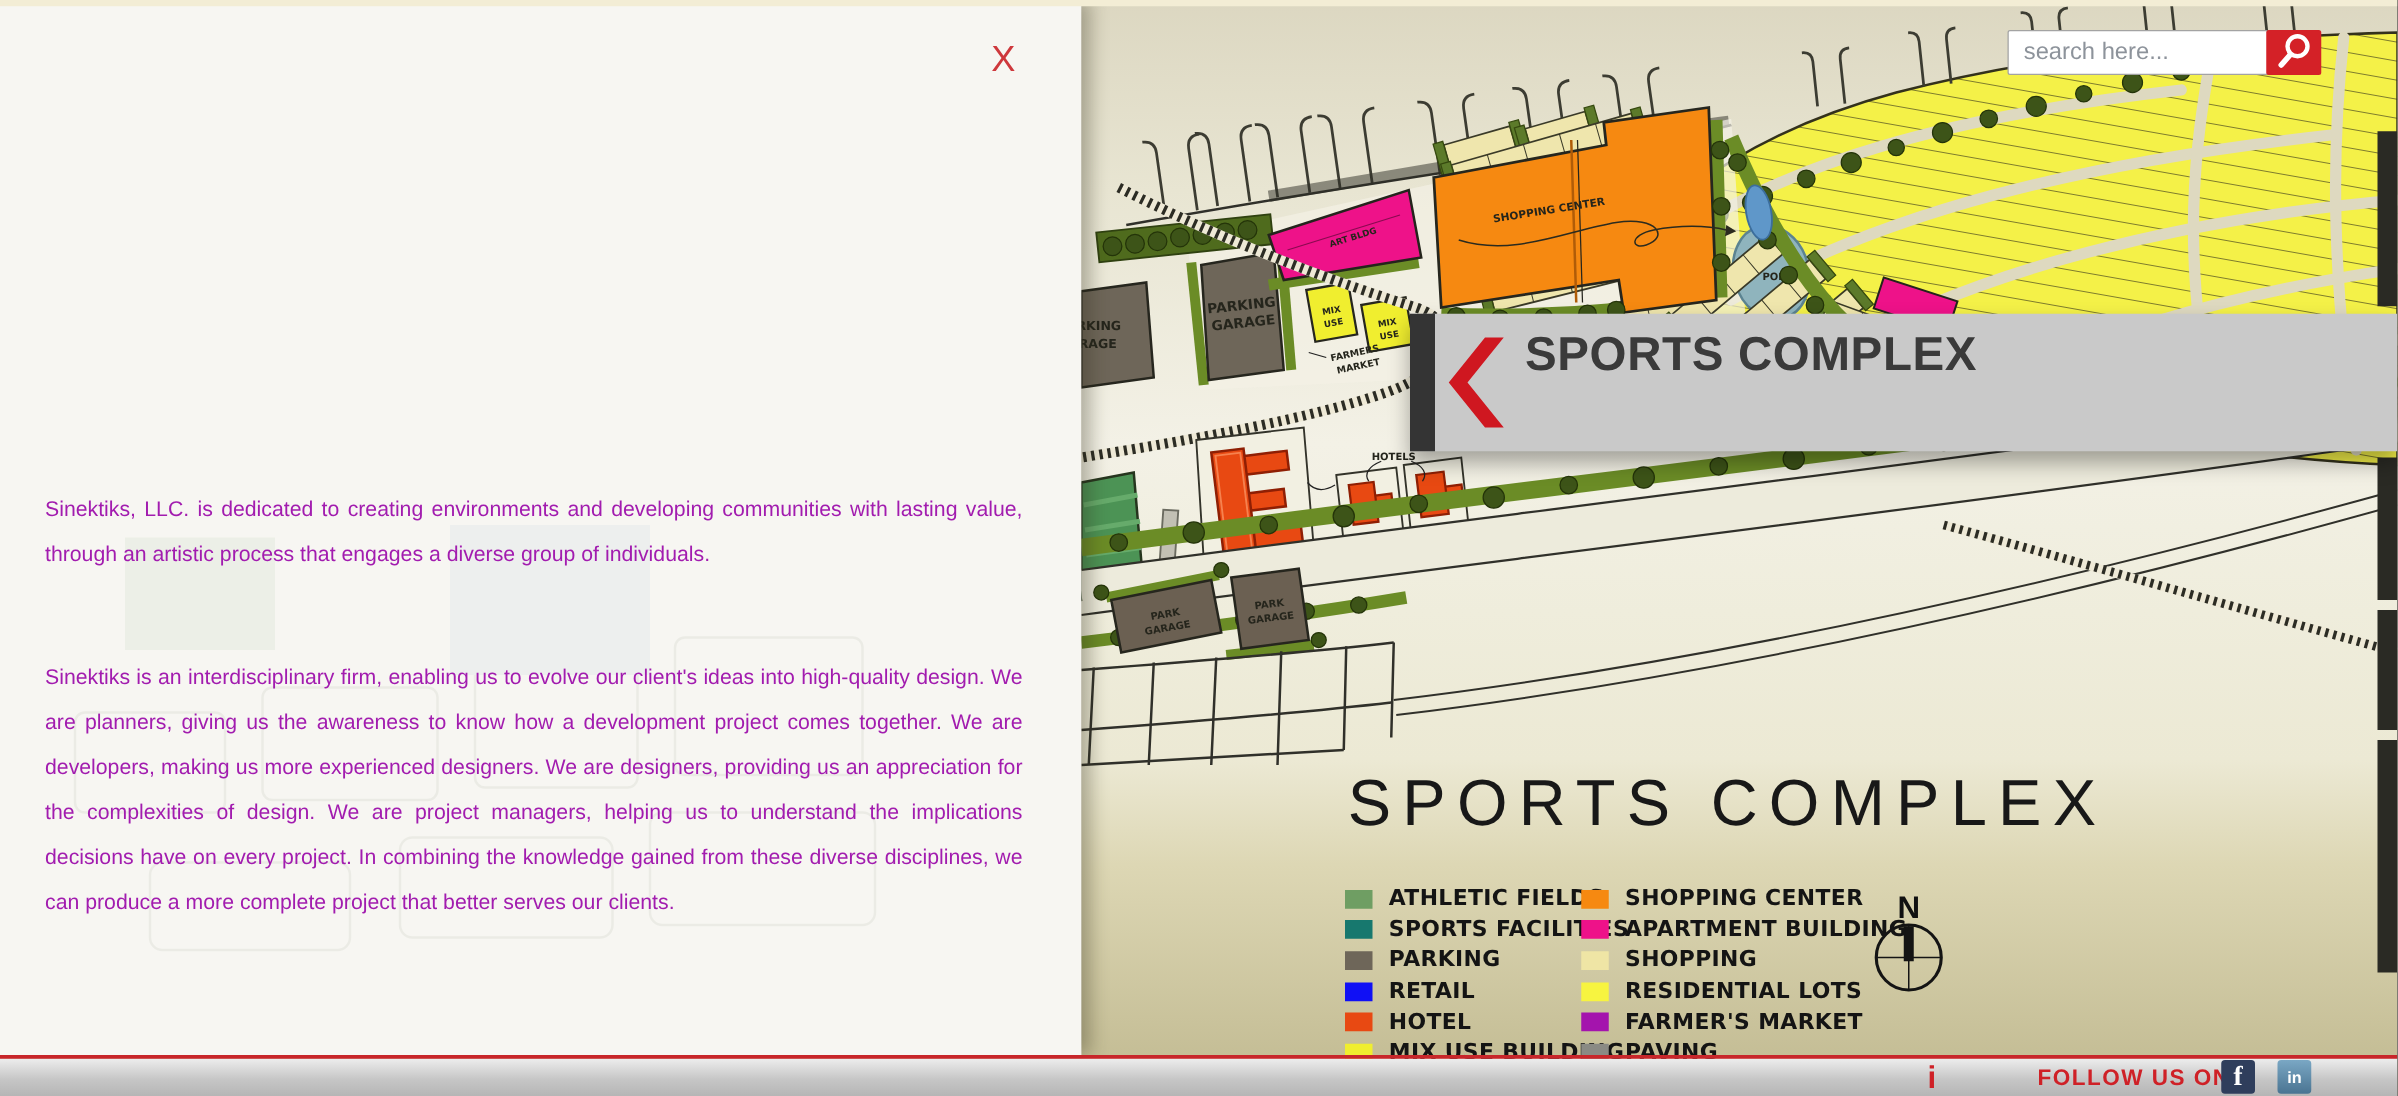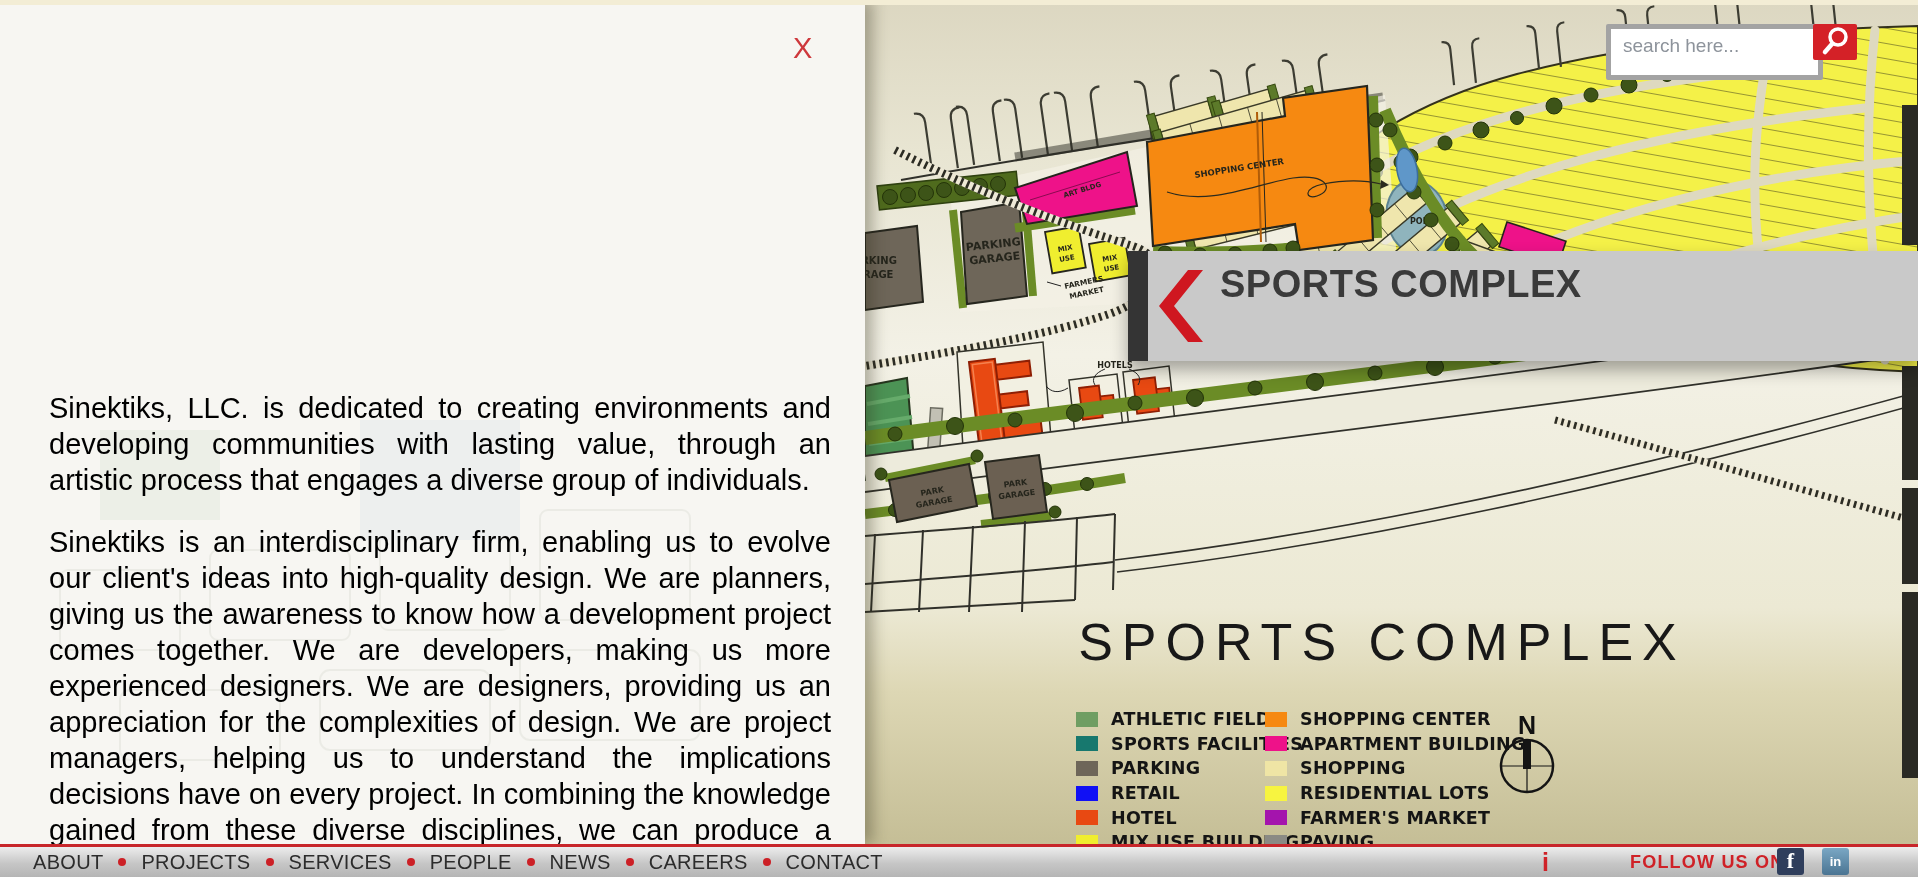--- a/index.html
+++ b/index.html
@@ -10,38 +10,38 @@
   
   .left-panel{position:absolute;left:0;top:0;width:865px;height:844px;background:#f7f6f2;
               box-shadow:8px 0 14px rgba(50,45,25,.35);z-index:10;}
   .wm{position:absolute;left:0;top:250px;width:865px;height:594px;opacity:.07;pointer-events:none;}
   .logo{position:absolute;left:40px;top:27px;width:220px;height:290px;cursor:pointer;}
   .wordmark{position:absolute;left:22px;top:141px;font-size:30px;letter-spacing:4px;color:#161616;white-space:nowrap;}
   .logo-dot{color:#cc2026;font-size:17px;vertical-align:5px;margin:0 1px;}
   .close-x{position:absolute;left:793px;top:32px;font-size:29px;color:#ce383c;cursor:pointer;z-index:12;}
   .heading{position:absolute;left:49px;top:270px;width:770px;font-size:41px;font-weight:700;
            color:#d02d31;line-height:59px;letter-spacing:.2px;}
-  .para{position:absolute;left:49px;width:782px;font-size:29px;color:#000000;line-height:36px;
+  .para{position:absolute;left:36px;width:782px;font-size:17px;color:#a21caf;line-height:36px;
         text-align:justify;}
   .para1{top:390px;} .para2{top:524px;}
 
   
   .map-svg{position:absolute;left:865px;top:0;width:1053px;height:844px;z-index:1;}
   .stub{stroke:#3c3c32;stroke-width:2.2;fill:none;}
   .tree{fill:#3d5418;stroke:#243409;stroke-width:1;}
   .verge{stroke:#6b8c26;fill:none;}
   .roadln{stroke:#30302a;fill:none;}
   .thr-body{fill:#efe6ad;stroke:#3a3a28;stroke-width:1.4;}
   .thr-cap{fill:#5c7a2a;stroke:#36490f;stroke-width:1;}
   .thr-ln{stroke:#3a3a28;stroke-width:.8;}
   .maplabel{fill:#25251c;font-family:"DejaVu Sans",sans-serif;font-weight:700;}
 
   
-  .search-box{position:absolute;left:1606px;top:24px;width:195px;height:34px;border:5px solid #a3a3a3;
-              border-radius:2px;background:#fff;padding:0 0 12px 12px;font-family:"Liberation Sans",sans-serif;
+  .search-box{position:absolute;left:1606px;top:24px;width:195px;height:34px;border:1px solid #a3a3a3;
+              border-radius:2px;background:#fff;padding:0 0 0 12px;font-family:"Liberation Sans",sans-serif;
               font-size:19px;color:#555;z-index:20;outline:none;}
   .search-box::placeholder{color:#8d939b;}
   .search-btn{position:absolute;left:1813px;top:24px;width:44px;height:36px;background:#d42127;border:none;
               border-radius:2px;cursor:pointer;z-index:20;padding:0;}
 
   
   .banner{position:absolute;left:1128px;top:251px;right:0;height:110px;background:#c9c9c9;
           box-shadow:0 9px 16px rgba(0,0,0,.33);z-index:15;}
   .banner-edge{position:absolute;left:0;top:0;width:20px;height:110px;background:#343434;}
   .banner-chevron{position:absolute;left:28px;top:17px;cursor:pointer;}
@@ -515,33 +515,18 @@
     <div class="close-x">X</div>
 
     <div class="heading">
     </div>
 
     <div class="para para1">Sinektiks, LLC. is dedicated to creating environments and developing communities with lasting value, through an artistic process that engages a diverse group of individuals.</div>
     <div class="para para2">Sinektiks is an interdisciplinary firm, enabling us to evolve our client's ideas into high-quality design. We are planners, giving us the awareness to know how a development project comes together. We are developers, making us more experienced designers. We are designers, providing us an appreciation for the complexities of design. We are project managers, helping us to understand the implications decisions have on every project. In combining the knowledge gained from these diverse disciplines, we can produce a more complete project that better serves our clients.</div>
   </div>
 
   <div class="footer">
-    <div class="fnav">
-      <a class="nav-item">ABOUT</a>
-      <span class="nav-dot"></span>
-      <a class="nav-item">PROJECTS</a>
-      <span class="nav-dot"></span>
-      <a class="nav-item">SERVICES</a>
-      <span class="nav-dot"></span>
-      <a class="nav-item">PEOPLE</a>
-      <span class="nav-dot"></span>
-      <a class="nav-item">NEWS</a>
-      <span class="nav-dot"></span>
-      <a class="nav-item">CAREERS</a>
-      <span class="nav-dot"></span>
-      <a class="nav-item">CONTACT</a>
-    </div>
     <div class="info-i">i</div>
     <div class="follow">FOLLOW US ON</div>
     <div class="soc soc-f">f</div>
     <div class="soc soc-in">in</div>
   </div>
 </div>
 
 </body></html>

